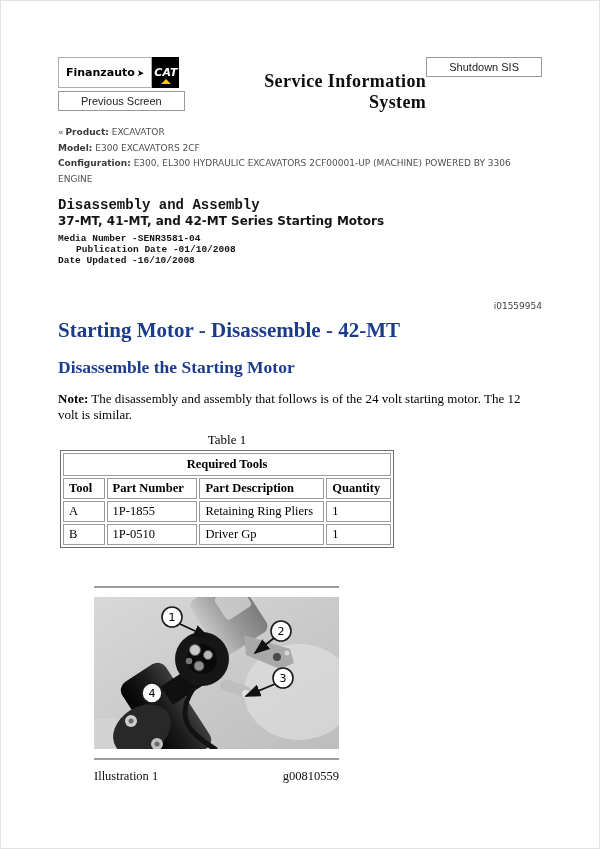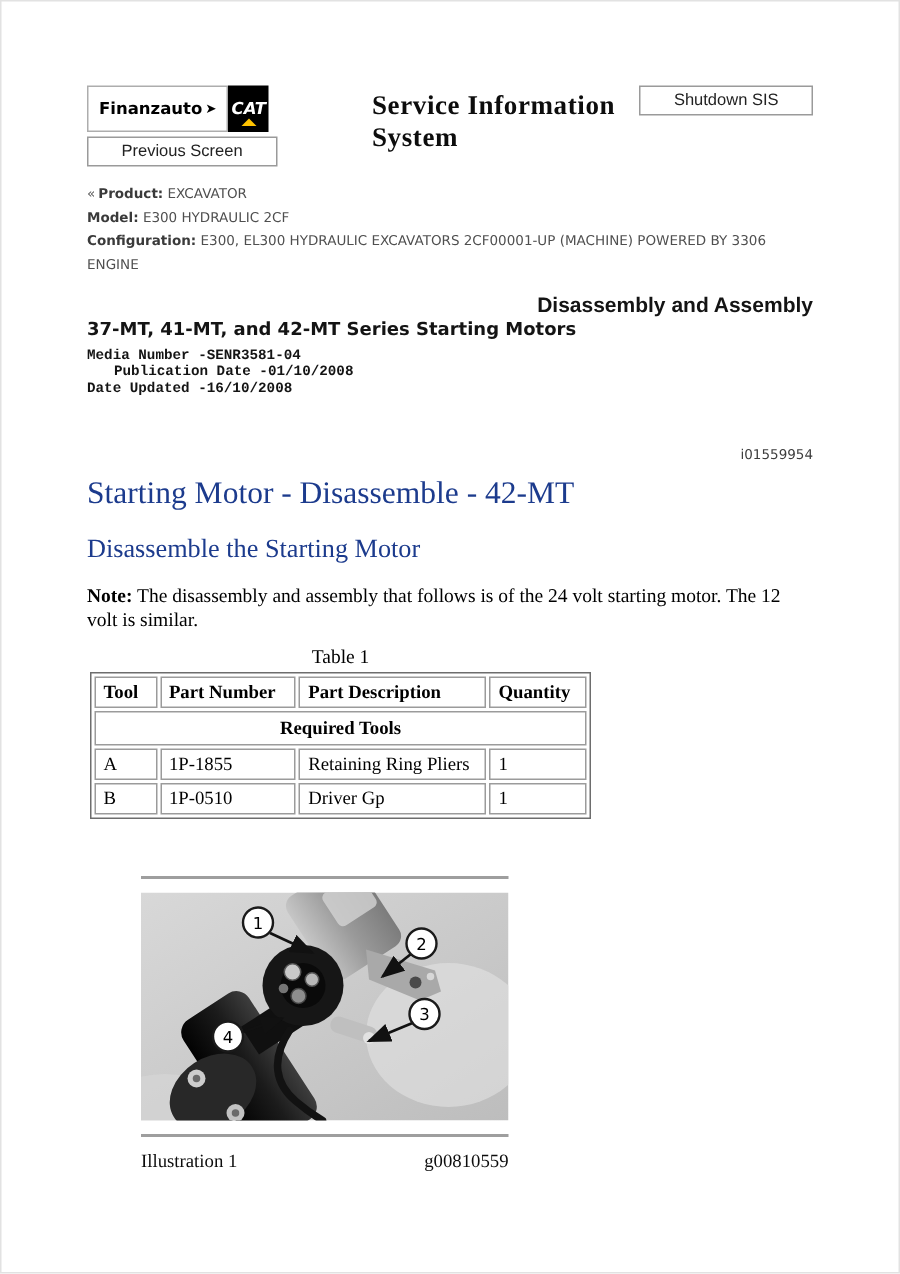--- a/index.html
+++ b/index.html
@@ -28,63 +28,63 @@
     width:27px; background:#000; color:#fff; position:relative;
     display:flex; align-items:center; justify-content:center;
     font-family:"DejaVu Sans", sans-serif; font-style:italic; font-weight:bold; font-size:11px;
   }
   .cat-tri {
     position:absolute; bottom:4px; left:9px; width:0; height:0;
     border-left:5px solid transparent; border-right:5px solid transparent;
     border-bottom:5px solid #ffc300;
   }
   .sis-title {
-    flex:1; text-align:left; margin-top:3px;
+    flex:1; text-align:right; margin-top:14px;
     font-family:"Liberation Serif", serif; font-weight:bold; font-size:18px;
     letter-spacing:0.4px; color:#0d0d0d;
   }
   .btn {
     font-family:"Liberation Sans", sans-serif; font-size:11px; color:#222;
     background:#fff; border:1px solid #9a9a9a; padding:3px 22px; cursor:pointer;
   }
   .prev-btn { margin-top:3px; }
 
   
   .product-info {
     margin-top:12px; font-family:"DejaVu Sans", sans-serif;
     font-size:9px; color:#4f4f4f; line-height:15.5px;
   }
   .product-info .lbl { font-weight:bold; color:#3a3a3a; }
   .marker { color:#5a5a5a; margin-right:2px; font-size:9px; }
 
   
   .doc-title {
-    margin-top:10px; font-family:Liberation Sans, sans-serif;
-    font-weight:bold; font-size:14px; color:#141414;text-align:right;
+    margin-top:10px; font-family:Liberation Mono, monospace;
+    font-weight:bold; font-size:14px; color:#141414;
   }
   .doc-subtitle {
     font-family:"DejaVu Sans", sans-serif; font-weight:bold; font-size:12px;
     color:#141414; margin-top:1px;
   }
   .media-row {
     display:flex; margin-top:5px;
     font-family:Liberation Mono, monospace; font-weight:bold; font-size:9.5px; color:#141414;flex-direction:column;
   }
   .media-row .m1 { width:180px; }
   .media-row .m2 { width:183px;margin-left:18px; }
   .doc-id {
     text-align:right; margin-top:35px;
     font-family:"DejaVu Sans", sans-serif; font-size:9px; color:#3d3d3d;
   }
 
   
-  .h-blue1 { margin-top:7px; font-size:21px; font-weight:normal; color:#1c3b8d; }
+  .h-blue1 { margin-top:7px; font-size:21px; font-weight:bold; color:#1c3b8d; }
   .smcs { margin-top:17px; font-size:13px; }
   .smcs .lbl { font-weight:bold; }
-  .h-blue2 { margin-top:14px; font-size:17.5px; font-weight:normal; color:#1c3b8d; }
+  .h-blue2 { margin-top:14px; font-size:17.5px; font-weight:bold; color:#1c3b8d; }
   .note { margin-top:13px; font-size:13px; line-height:16px; }
   .note .lbl { font-weight:bold; }
 
   
   .table-caption { width:334px; margin-top:9px; text-align:center; font-size:13px; margin-left:2px; }
   table.tools {
     margin-left:2px; margin-top:2px; width:334px;
     border:1px solid #6d6d6d; border-collapse:separate; border-spacing:2px;
     font-size:12.5px; background:#fff;
   }
@@ -122,21 +122,21 @@
     <button class="btn">Shutdown SIS</button>
   </div>
 
   <div class="product-info">
     <div>
       <span class="marker">«</span><span class="lbl">Product:</span>
       <span>EXCAVATOR</span>
     </div>
     <div>
       <span class="lbl">Model:</span>
-      <span>E300 HYDRAULIC 2CF</span>
+      <span>E300 EXCAVATORS 2CF</span>
     </div>
     <div>
       <span class="lbl">Configuration:</span>
       <span>E300, EL300 HYDRAULIC EXCAVATORS 2CF00001-UP (MACHINE) POWERED BY 3306 ENGINE</span>
     </div>
   </div>
 
   <div class="doc-title">Disassembly and Assembly</div>
   <div class="doc-subtitle">37-MT, 41-MT, and 42-MT Series Starting Motors</div>
   <div class="media-row">
@@ -156,27 +156,27 @@
   <div class="table-caption">Table 1</div>
   <table class="tools">
     <colgroup>
       <col class="c-tool">
         <col class="c-part">
         <col class="c-desc">
         <col class="c-qty">
     </colgroup>
     <tbody>
         <tr>
+      <th class="tbl-title" colspan="4">Required Tools</th>
+    </tr>
+    <tr>
       <th>Tool</th>
       <th>Part Number</th>
       <th>Part Description</th>
       <th>Quantity</th>
-    </tr>
-    <tr>
-      <th class="tbl-title" colspan="4">Required Tools</th>
     </tr>
     <tr>
       <td>A</td>
       <td>1P-1855</td>
       <td>Retaining Ring Pliers</td>
       <td>1</td>
     </tr>
     <tr>
       <td>B</td>
       <td>1P-0510</td>

